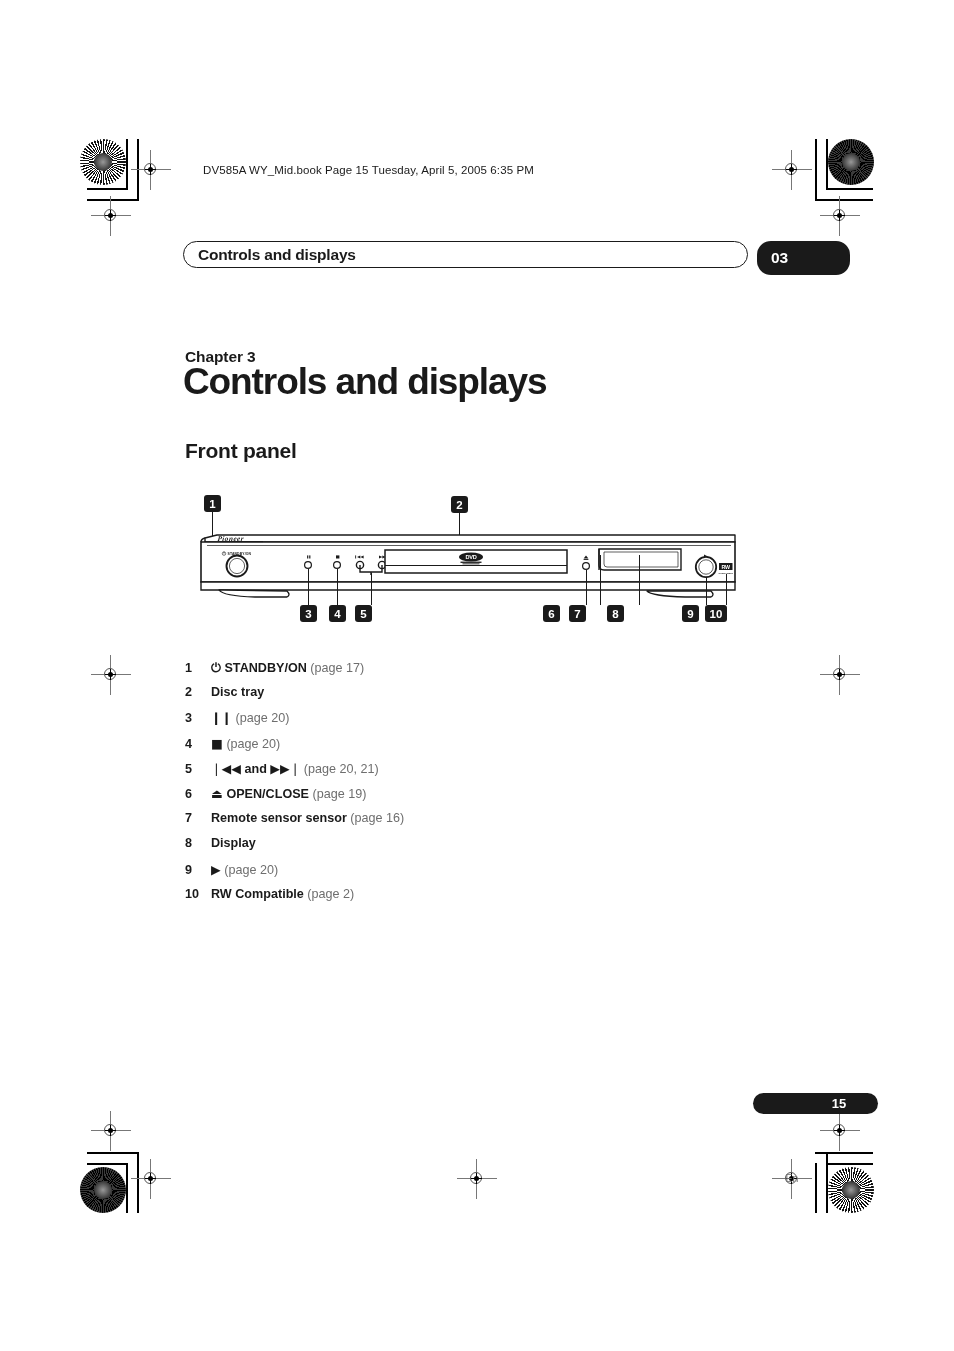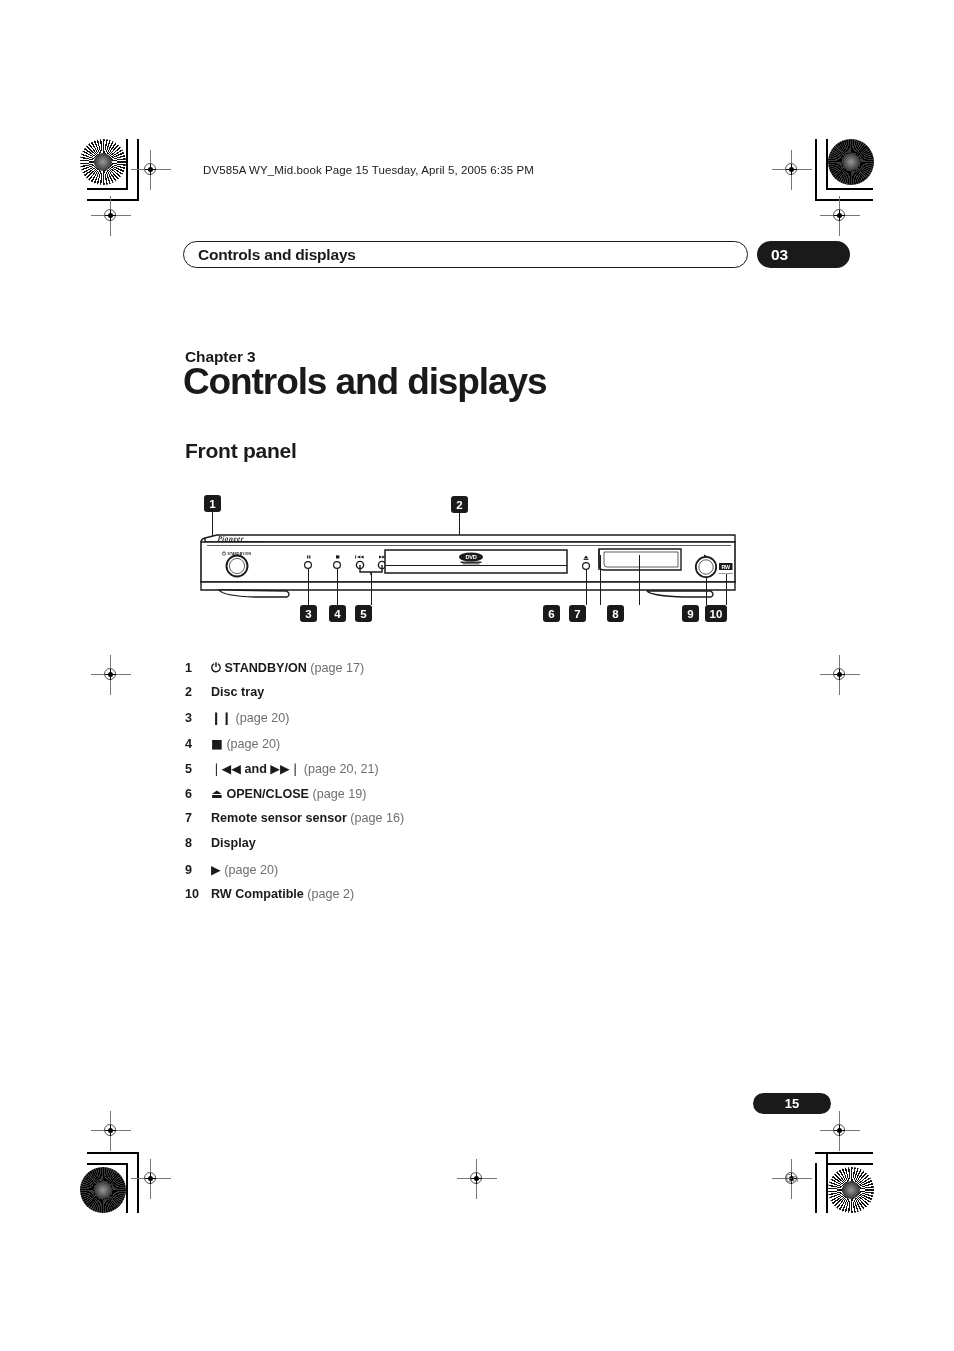--- a/index.html
+++ b/index.html
@@ -114,21 +114,21 @@
     font-weight: bold;
     padding-left: 14px;
     letter-spacing: -0.2px;
     color: #1a1a1a;
   }
   .chapter-badge {
     position: absolute;
     left: 757px;
     top: 241px;
     width: 93px;
-    height: 27px;
+    height: 34px;
     background: #1a1a1a;
     border-radius: 14px;
     color: #fff;
     font-size: 15.5px;
     font-weight: bold;
     display: flex;
     align-items: center;
     padding-left: 14px;
     box-sizing: border-box;
     letter-spacing: 0px;
@@ -233,20 +233,21 @@
     width: 78px;
     height: 21px;
     background: #1a1a1a;
     border-radius: 11px;
     color: #fff;
     font-size: 13px;
     font-weight: bold;
     display: flex;
     align-items: center;
     justify-content: center;
+    padding-left: 47px;
   }
   .page-lang {
     position: absolute;
     left: 753px;
     top: 1172px;
     width: 78px;
     text-align: center;
     font-size: 10.5px;
     color: #6e6e6e;
   }

